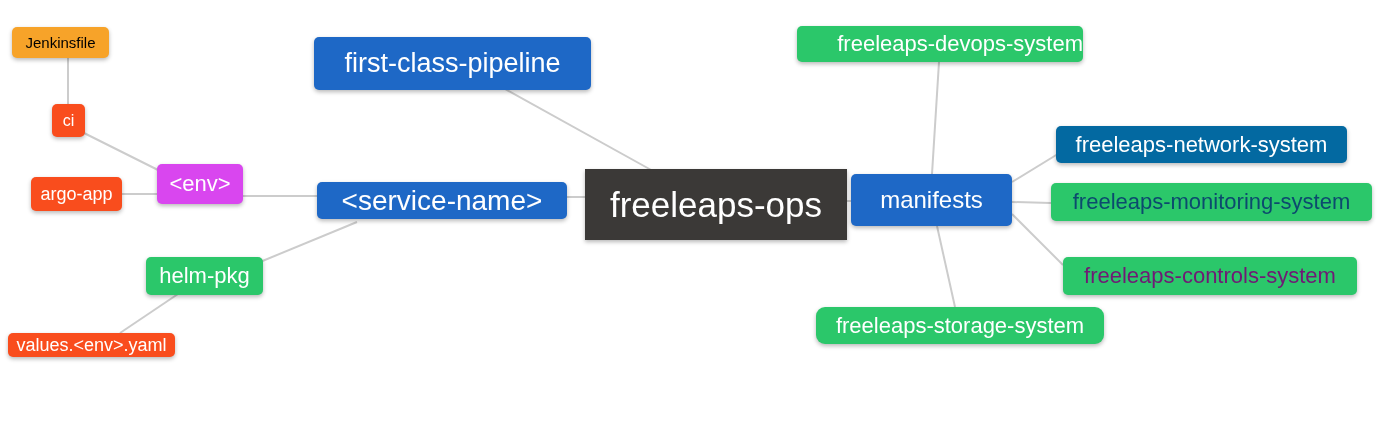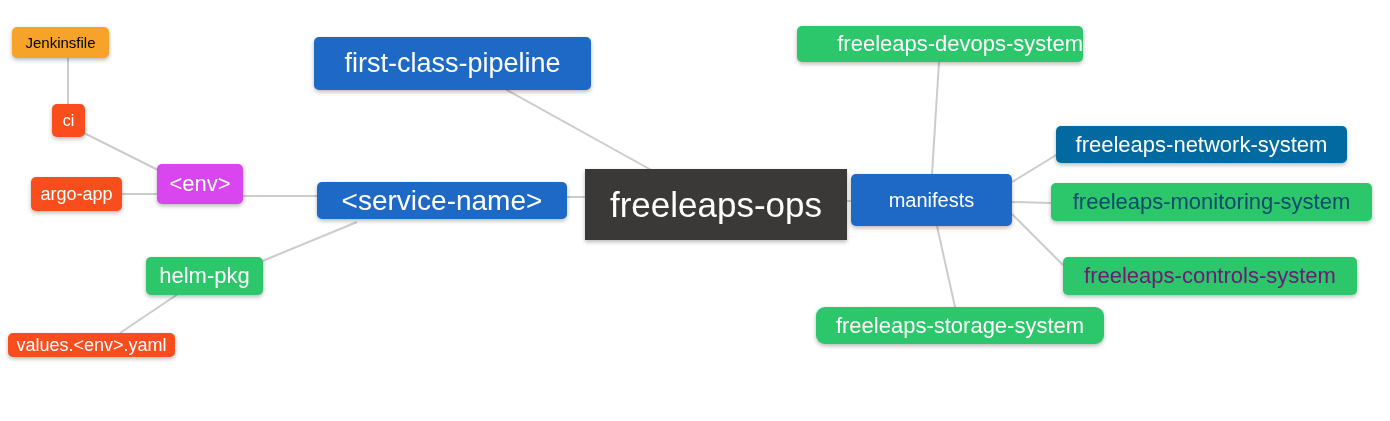--- a/index.html
+++ b/index.html
@@ -63,21 +63,21 @@
   <div id="node-layer">
       <div class="node lvl-root" style="left: 585px; top: 169px; width: 262px; height: 71px; font-size: 35px; background: rgb(59, 57, 55); color: rgb(255, 255, 255);">
         <span class="label">freeleaps-ops</span>
       </div>
       <div class="node lvl-branch" style="left: 314px; top: 37px; width: 277px; height: 53px; font-size: 27px; background: rgb(30, 104, 198); color: rgb(255, 255, 255);">
         <span class="label">first-class-pipeline</span>
       </div>
       <div class="node lvl-branch" style="left: 317px; top: 170px; width: 250px; height: 37px; font-size: 28px; background: rgb(30, 104, 198); color: rgb(255, 255, 255); margin-top: 12px;">
         <span class="label">&lt;service-name&gt;</span>
       </div>
-      <div class="node lvl-branch" style="left: 851px; top: 174px; width: 161px; height: 52px; font-size: 20px; background: rgb(30, 104, 198); color: rgb(255, 255, 255);">
+      <div class="node lvl-branch" style="left: 851px; top: 174px; width: 161px; height: 52px; font-size: 24px; background: rgb(30, 104, 198); color: rgb(255, 255, 255);">
         <span class="label">manifests</span>
       </div>
       <div class="node lvl-sub" style="left: 157px; top: 164px; width: 86px; height: 40px; font-size: 22px; background: #d946ef; color: rgb(255, 255, 255);">
         <span class="label">&lt;env&gt;</span>
       </div>
       <div class="node lvl-sub" style="left: 146px; top: 257px; width: 117px; height: 38px; font-size: 22px; background: rgb(43, 199, 106); color: rgb(255, 255, 255);">
         <span class="label">helm-pkg</span>
       </div>
       <div class="node lvl-leaf" style="left: 52px; top: 104px; width: 33px; height: 33px; font-size: 16px; background: rgb(249, 77, 29); color: rgb(255, 255, 255);">
         <span class="label">ci</span>

